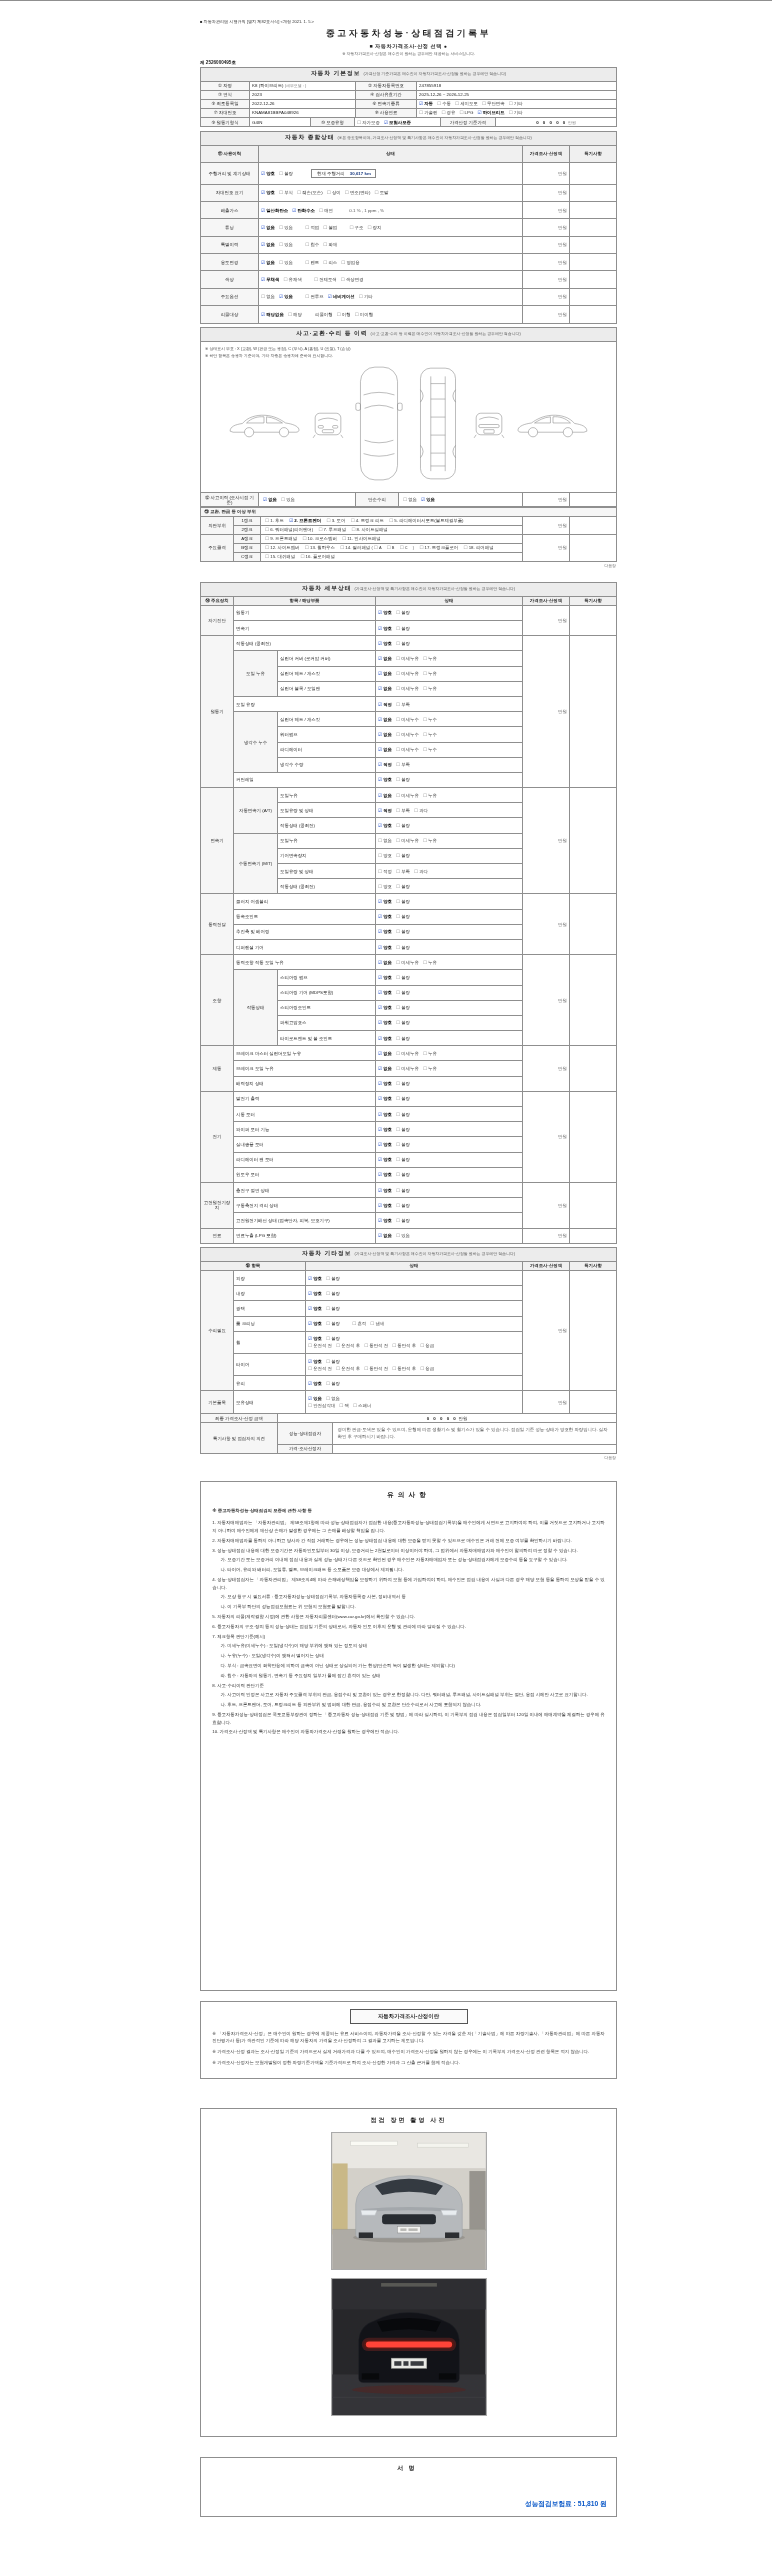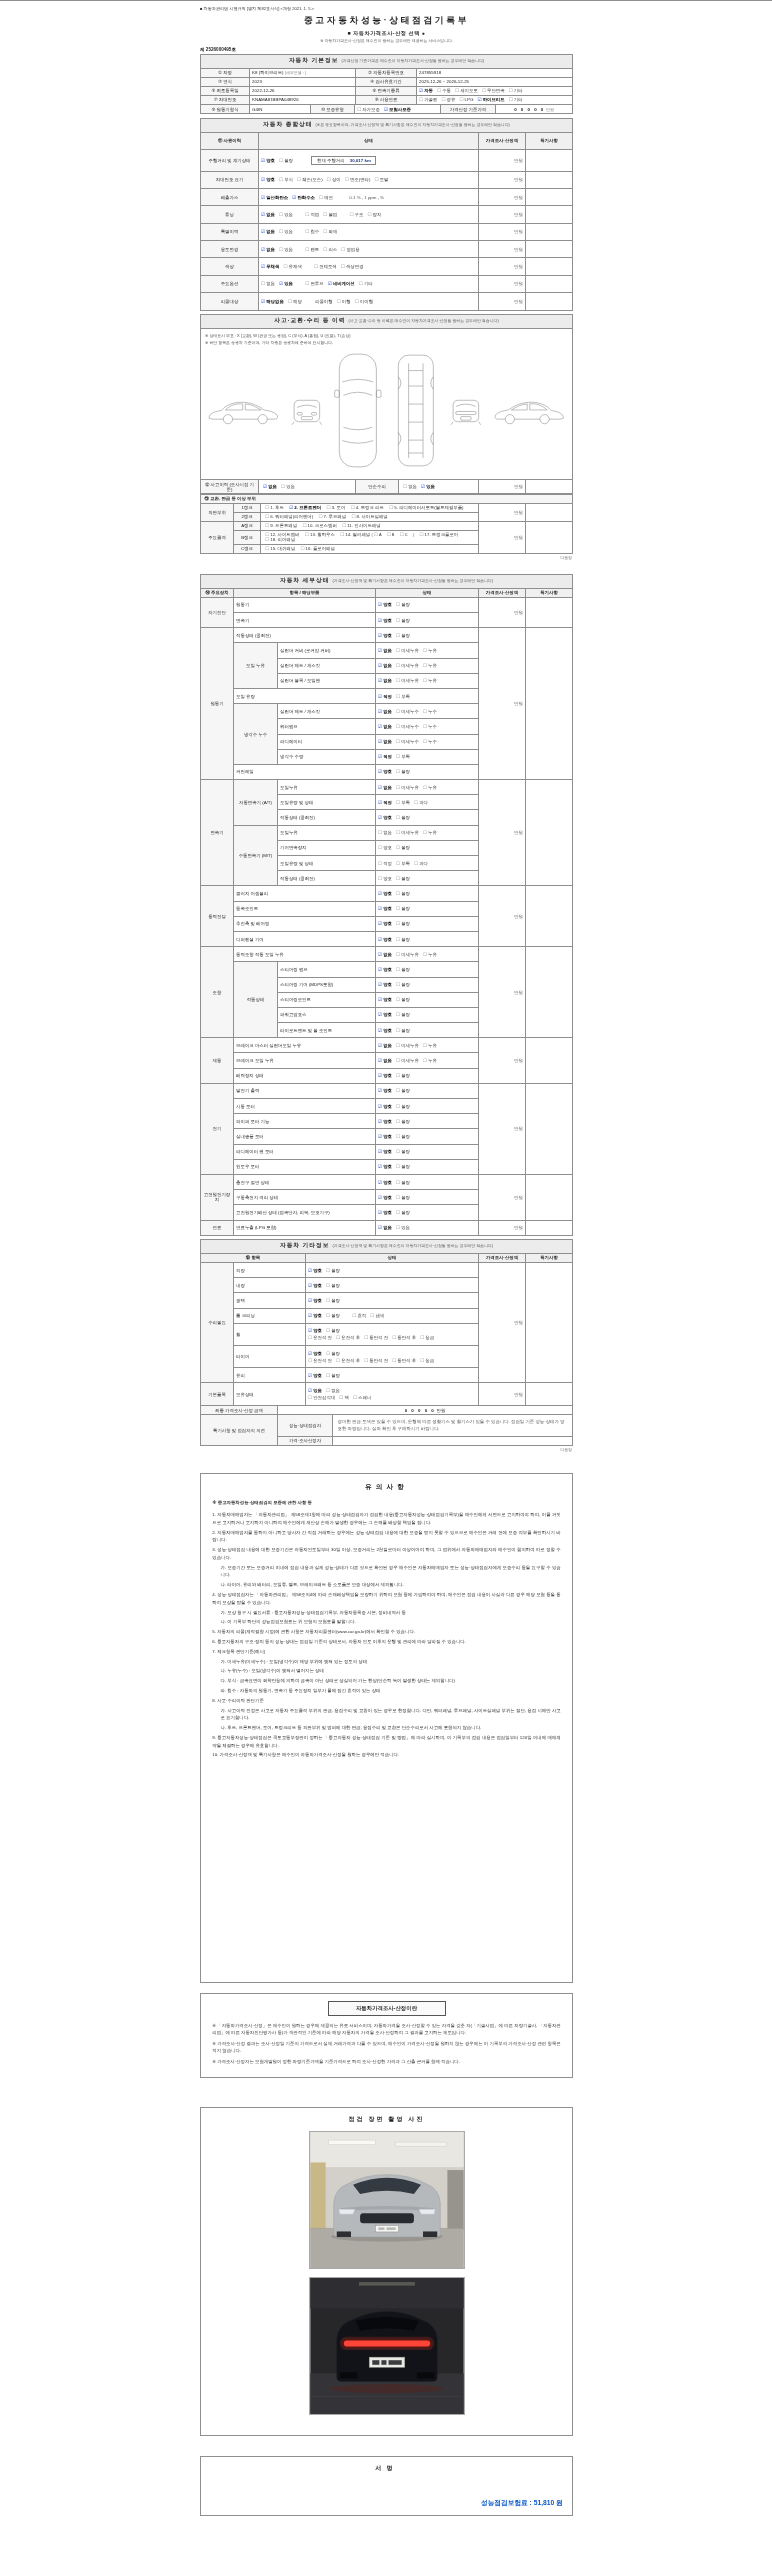--- a/index.html
+++ b/index.html
@@ -1,19 +1,19 @@
 <!DOCTYPE html>
 <html style="font-size:8.2px"><head>
 <meta charset="utf-8">
 <style>
 *{box-sizing:border-box;margin:0;padding:0}
 html,body{width:773px;height:2576px}
 body{position:relative;background:#fff;font-family:"Liberation Sans","DejaVu Sans",sans-serif;color:#1e1e1e;overflow:hidden}
 .top-rule{position:absolute;top:0;left:0;width:100%;height:0.5px;background:#8f8f8f}
-.page{position:absolute;left:200px;top:6px;width:373px}
+.page{position:absolute;left:200px;top:19px;width:417px}
 .form-note{font-size:4.1px;color:#333;margin-bottom:4.1px}
 .title{text-align:center;font-size:8.8px;font-weight:bold;letter-spacing:2.6px}
 .title-sub{text-align:center;font-size:5.2px;font-weight:bold;margin-top:2.6px;letter-spacing:0.5px}
 .title-note{text-align:center;font-size:3.9px;color:#555;margin-top:1px}
 .doc-no{font-size:4.6px;font-weight:bold;margin:4.6px 0 1.5px}
 table.ft{width:100%;border-collapse:collapse;table-layout:fixed}
 .ft td{border:0.5px solid #8f8f8f;font-size:4.4px;padding:1.5px 2.1px;vertical-align:middle;word-break:break-all}
 td.sec{background:#ececec;text-align:center;padding:2.6px 2.1px}
 .sec-t{font-size:5.7px;font-weight:bold;letter-spacing:1px}
 .sec-n{font-size:3.9px;color:#555;margin-left:3.1px;font-weight:normal}

